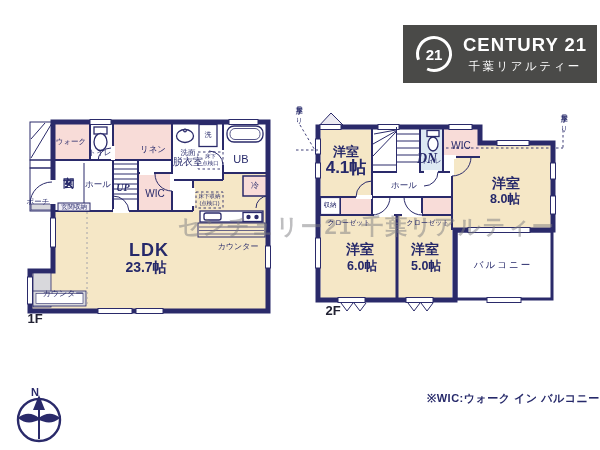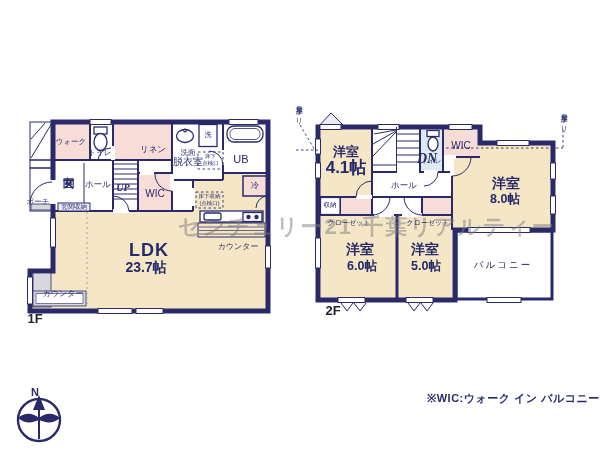--- a/index.html
+++ b/index.html
@@ -223,20 +223,30 @@
   <g stroke="#2a2a6a" stroke-width="1" fill="none">
     <path d="M341,303 l6,8 6,-8"></path>
     <path d="M354,303 l6,8 6,-8"></path>
     <path d="M408,303 l6,8 6,-8"></path>
     <path d="M421,303 l6,8 6,-8"></path>
   </g>
 </svg>
 
 <div id="watermark">センチュリー21 千葉リアルティー</div>
 
+<div id="logo">
+  <svg width="42" height="42" viewBox="0 0 42 42">
+    <circle cx="21" cy="21" r="16.5" fill="none" stroke="#ffffff" stroke-width="3" stroke-dasharray="90 14" transform="rotate(160 21 21)"></circle>
+    <text x="21" y="27" text-anchor="middle" font-size="15" font-weight="bold" fill="#ffffff" font-family="Liberation Sans, sans-serif">21</text>
+  </svg>
+  <div class="txt">
+    <span class="brand">CENTURY 21</span>
+    <span class="company">千葉リアルティー</span>
+  </div>
+</div>
 
 <span class="lb" style="left:71px;top:142px;font-size:7.5px;">ウォーク</span>
 <span class="lb" style="left:100px;top:153px;font-size:7.5px;">トイレ</span>
 <span class="lb vert bold" style="left:68px;top:168px;font-size:11px;">玄関</span>
 <span class="lb" style="left:98px;top:184px;font-size:8.5px;">ホール</span>
 <span class="lb" style="left:74px;top:207px;font-size:6.5px;">玄関収納</span>
 <span class="lb it" style="left:123px;top:188px;font-size:10px;">UP</span>
 <span class="lb" style="left:153px;top:149px;font-size:8.5px;">リネン</span>
 <span class="lb" style="left:155px;top:194px;font-size:10px;">WIC</span>
 <span class="lb" style="left:188px;top:153px;font-size:7.5px;">洗面</span>

